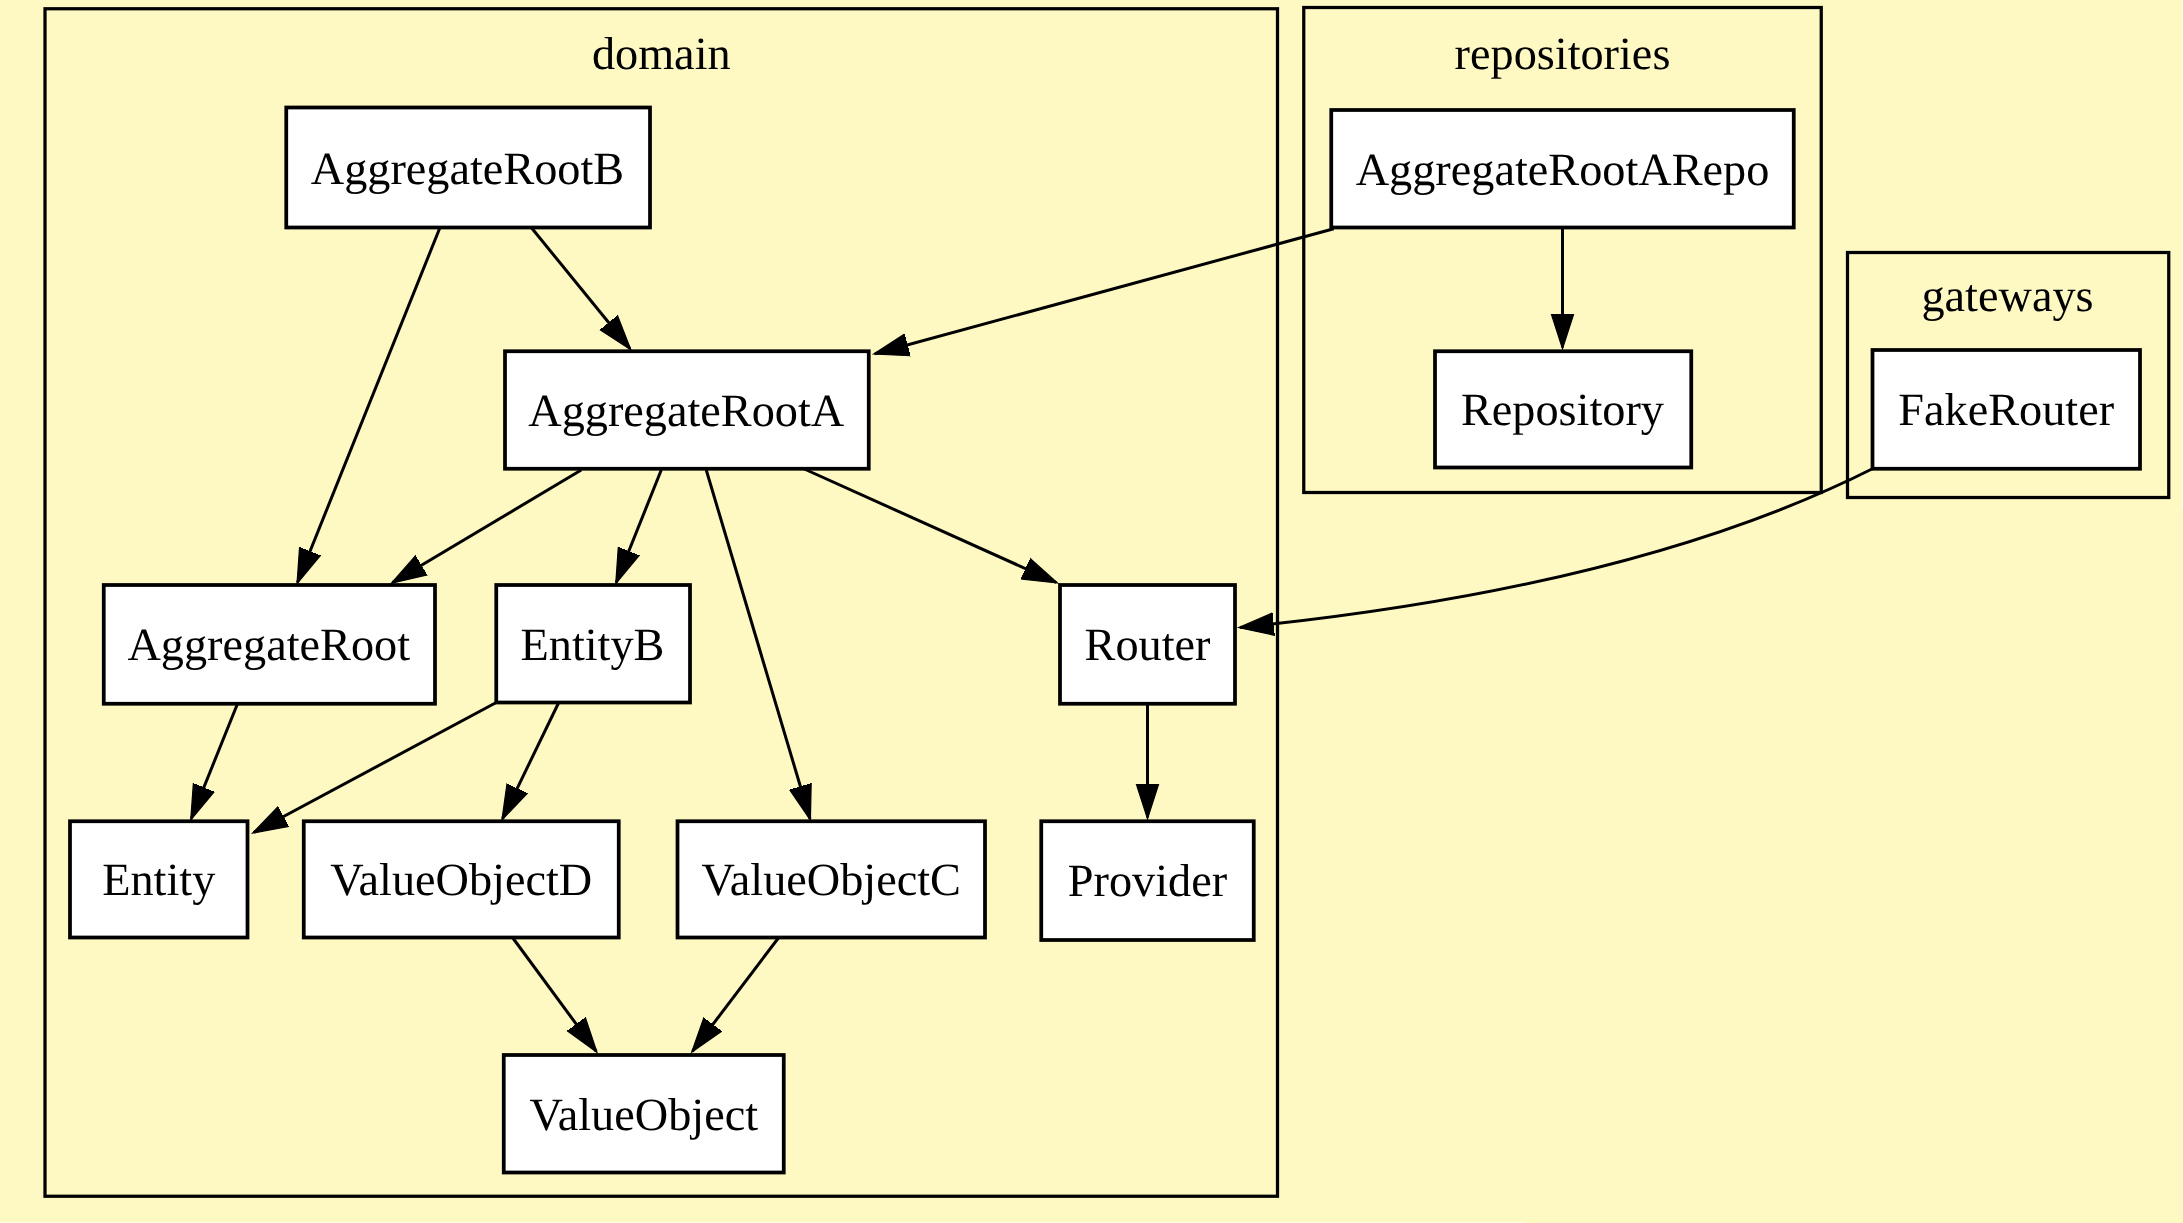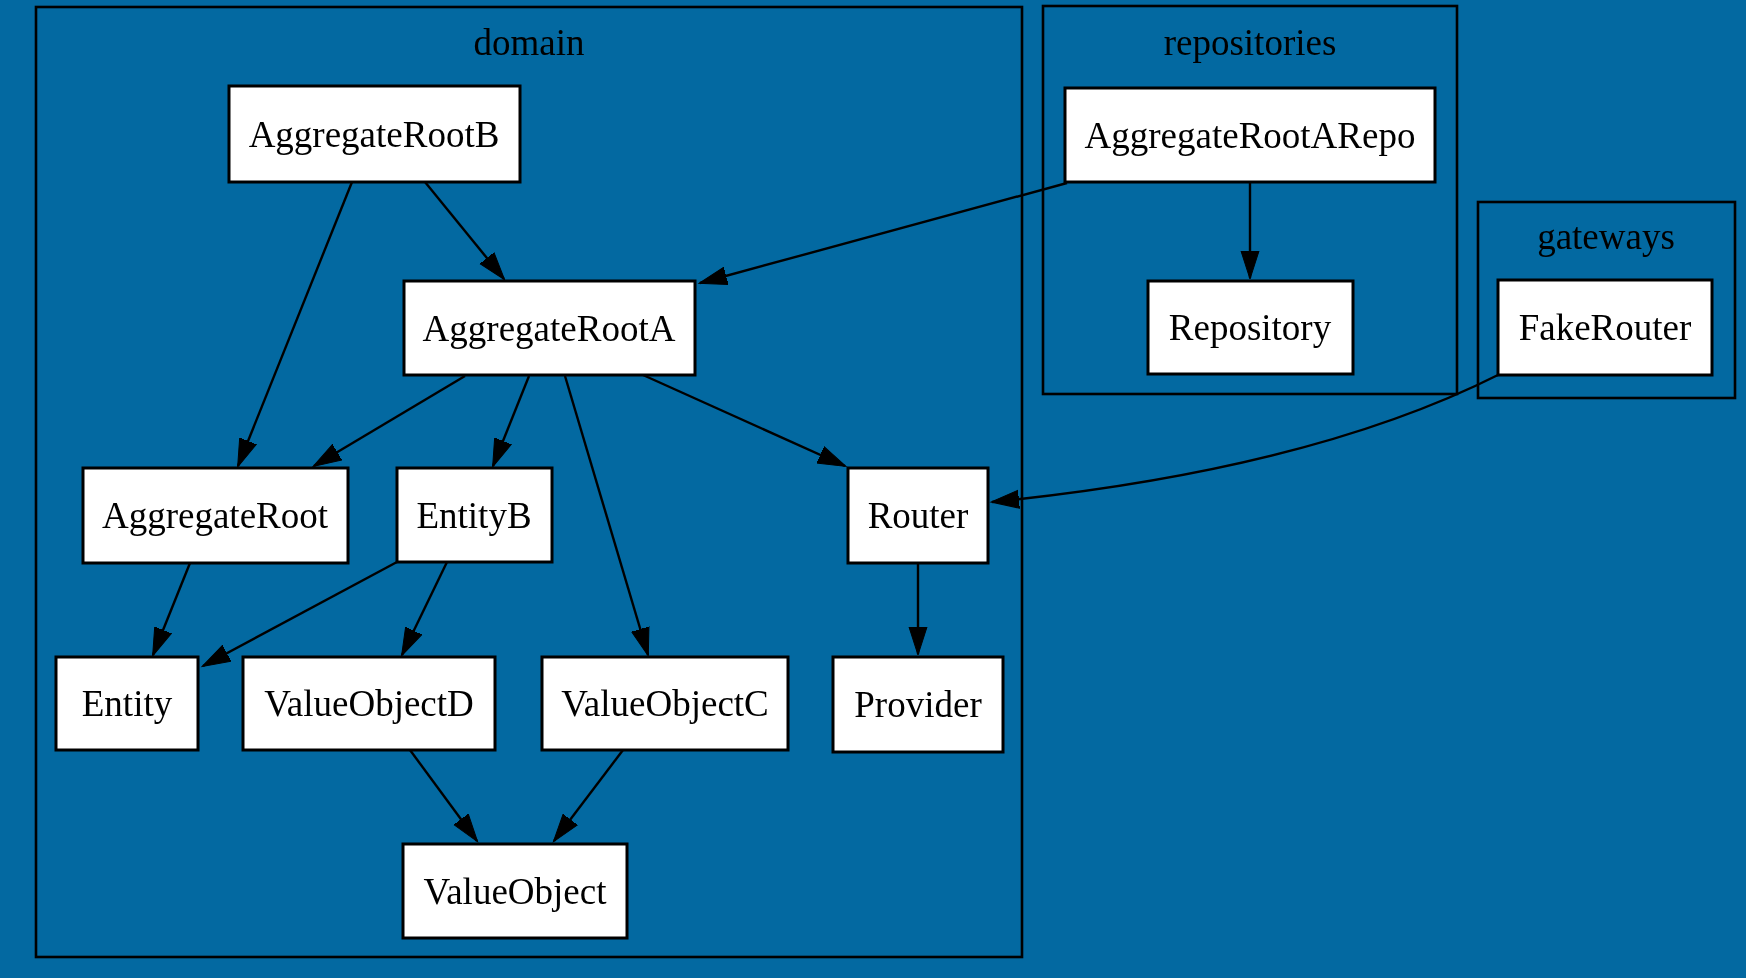--- a/index.html
+++ b/index.html
@@ -4,21 +4,21 @@
 <style>
   html, body {
     margin: 0;
     padding: 0;
     background: #ffffff;
   }
   .canvas {
     position: relative;
     width: 1746px;
     height: 978px;
-    background: #0369a1;
+    background: #fef9c3;
     overflow: hidden;
   }
   svg {
     display: block;
     font-family: "Liberation Serif", "DejaVu Serif", serif;
   }
   .cluster-rect {
     fill: none;
     stroke: #000000;
     stroke-width: 2.6;

